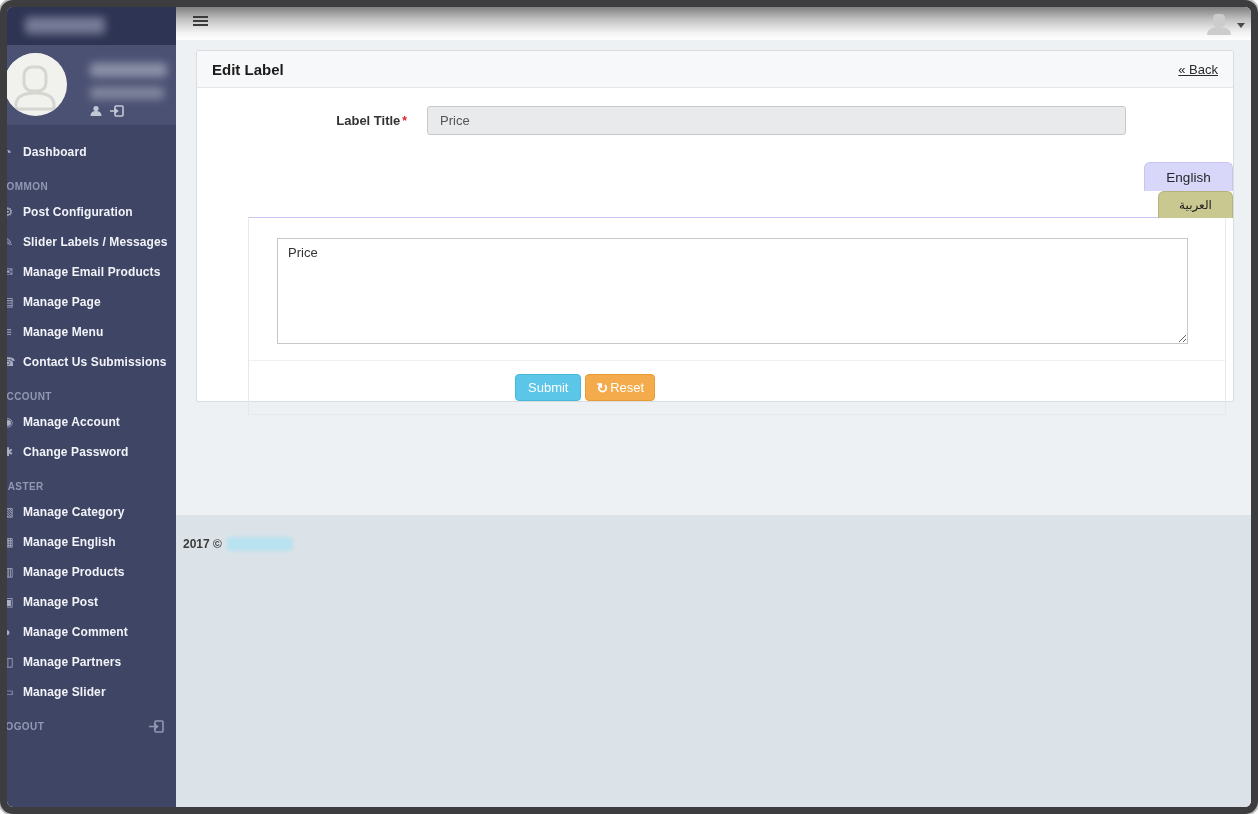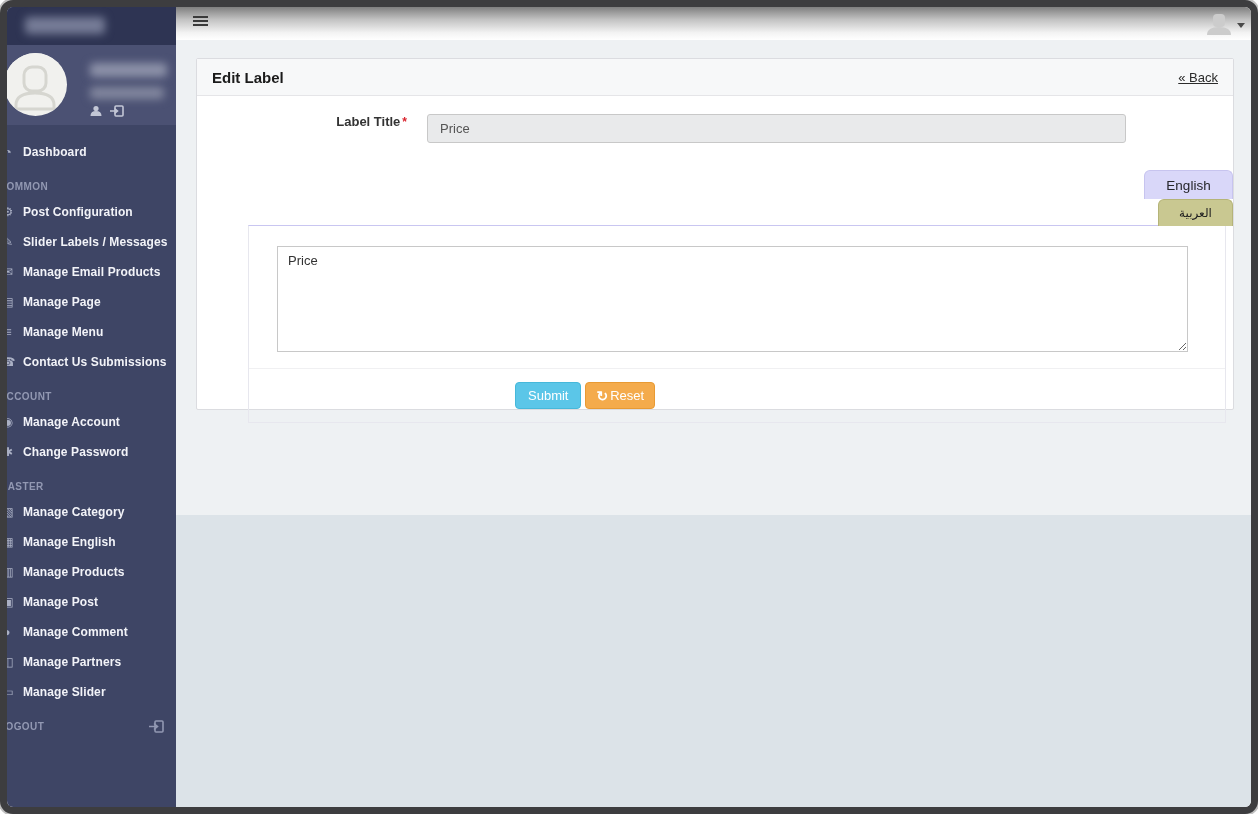--- a/index.html
+++ b/index.html
@@ -30,27 +30,27 @@
   .mh.logout-row { justify-content:space-between; padding-right:12px; }
   
   .main { flex:1; display:flex; flex-direction:column; min-width:0; }
   .topbar { height:33px; flex:0 0 33px; background:linear-gradient(180deg,#7f7f7f 0%,#c2c2c2 38%,#f3f3f3 78%,#ffffff 100%);
             display:flex; align-items:center; justify-content:space-between; padding:0 6px 0 17px; }
   .hamburger { width:15px; cursor:pointer; margin-top:-4px; }
   .hamburger div { height:2px; background:#3a3a3a; margin-bottom:2px; }
   .top-right { display:flex; align-items:center; gap:4px; cursor:pointer; }
   .caret { width:0; height:0; border-left:4px solid transparent; border-right:4px solid transparent; border-top:5px solid #4a4a4a; margin-top:4px; }
   .content { flex:1; background:#dce3e8; overflow:hidden; }
-  .sheet { background:#eef1f3; height:475px; padding:18px 17px 0 20px; }
+  .sheet { background:#eef1f3; height:475px; padding:10px 17px 0 20px; }
   .panel { background:#fff; border:1px solid #dbdce0; border-radius:2px; height:352px; }
   .panel-header { height:37px; background:#f7f8f9; border-bottom:1px solid #e5e5e8; display:flex; align-items:center; justify-content:space-between; padding:0 15px; }
   .panel-title { font-size:15px; font-weight:700; color:#1b1b1b; }
   .back-link { font-size:13px; color:#2b2b2b; text-decoration:underline; cursor:pointer; }
   .panel-body { padding-top:18px; }
-  .form-row { display:flex; }
+  .form-row { display:flex; align-items:center; }
   .form-label { width:210px; text-align:right; font-size:13px; font-weight:700; color:#333; }
   .req { color:#d9232d; font-size:12px; margin-left:2px; }
   .title-input { margin-left:20px; width:699px; height:29px; background:#e9eaeb; border:1px solid #c8c8c8; border-radius:3px;
                  font-size:13px; color:#555; padding:0 12px; font-family:"Liberation Sans",sans-serif; }
   .tabs { display:flex; align-items:flex-end; margin:27px 0 0 51px;flex-direction:column; }
   .tab { border-radius:6px 6px 0 0; display:flex; align-items:center; justify-content:center; cursor:pointer; }
   .tab-en { width:89px; height:29px; background:#d9d7f9; border:1px solid #c7c4ef; border-bottom:none; font-size:13.5px; color:#26262b; z-index:2; }
   .tab-ar { width:75px; height:27px; background:#c9c891; border:1px solid #b5b478; border-bottom:none; font-size:12px; color:#222; margin-left:7px; }
   .tab-box { margin:0 7px 0 51px; border:1px solid #e7e7ee; border-top:1px solid #c9c6f1; height:198px; padding:20px 28px 0 28px; margin-top:-1px; }
   .lbl-textarea { width:911px; height:106px; border:1px solid #c8c8c8; font-size:13px; color:#333; padding:6px 10px;
@@ -223,16 +223,20 @@
                 <button class="btn btn-reset">
                   <span class="reset-ico">↻</span>
                   <span>Reset</span>
                 </button>
               </div>
             </div>
           </div>
         </div>
       </div>
 
+      <div class="footer">
+        <span>2017 ©</span>
+        <span class="footer-blob"></span>
+      </div>
     </div>
   </div>
 
 </div>
 
 </body></html>

